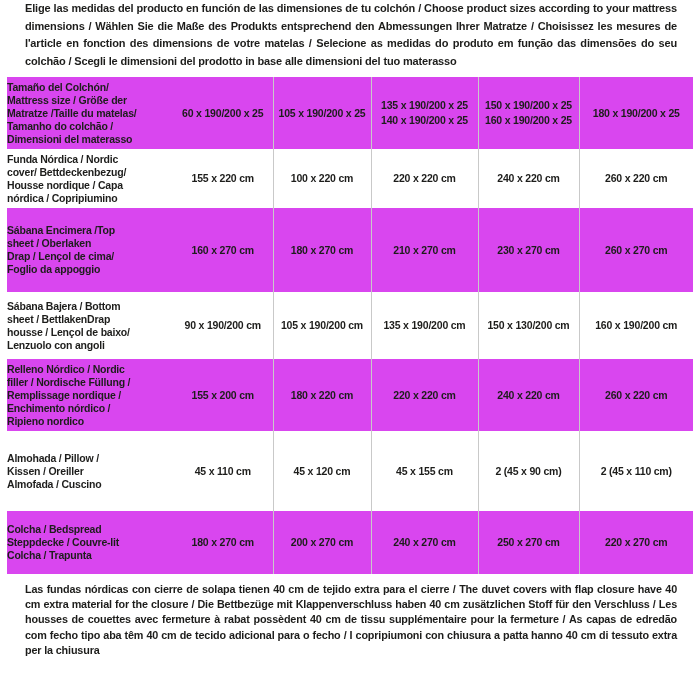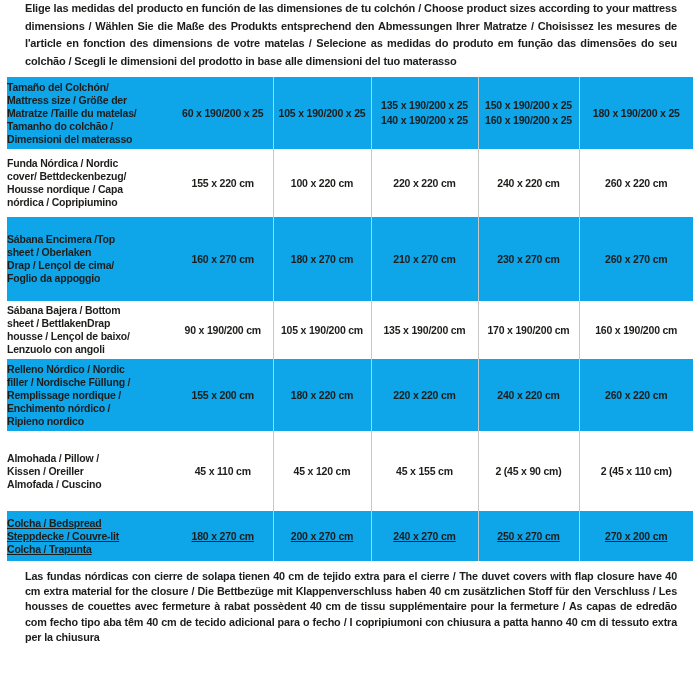--- a/index.html
+++ b/index.html
@@ -23,43 +23,43 @@
   table.size-table {
     margin: 7px 7px 0 7px;
     width: 686px;
     border-collapse: collapse;
     table-layout: fixed;
   }
   table.size-table td {
     padding: 0;
     vertical-align: middle;
   }
-  tr.alt { background: #0ea5e9; }
+  tr.alt { background: #d946ef; }
   td.label-cell {
     padding-left: 15px;
     font-size: 10.5px;
     line-height: 13px;
     letter-spacing: -0.2px;
     white-space: pre-line;
   }
   td.value-cell {
     text-align: center;
     font-size: 10.5px;
     line-height: 15px;
     letter-spacing: -0.2px;
     white-space: pre-line;
   }
   td.sep { border-left: 1.5px solid #c9c9c9; }
   tr.r1 { height: 72px; }
-  tr.r2 { height: 68px; }
+  tr.r2 { height: 59px; }
   tr.r3 { height: 84px; }
-  tr.r4 { height: 58px; }
+  tr.r4 { height: 67px; }
   tr.r5 { height: 72px; }
   tr.r6 { height: 80px; }
-  tr.r7 { height: 50px; text-decoration: underline; }
+  tr.r7 { height: 63px; }
   tr.r8 { height: 68px; }
   .note {
     margin: 8px 23px 0 25px;
     font-size: 10.8px;
     line-height: 15.2px;
     letter-spacing: -0.15px;
     text-align: justify;
   }
 </style>
 </head>
@@ -114,21 +114,21 @@
       <td class="value-cell sep">260 x 270 cm</td>
     </tr>
     <tr class="r4">
       <td class="label-cell">Sábana Bajera / Bottom
 sheet / BettlakenDrap
 housse / Lençol de baixo/
 Lenzuolo con angoli</td>
       <td class="value-cell">90 x 190/200 cm</td>
       <td class="value-cell sep">105 x 190/200 cm</td>
       <td class="value-cell sep">135 x 190/200 cm</td>
-      <td class="value-cell sep">170 x 190/200 cm</td>
+      <td class="value-cell sep">150 x 130/200 cm</td>
       <td class="value-cell sep">160 x 190/200 cm</td>
     </tr>
     <tr class="r5 alt">
       <td class="label-cell">Relleno Nórdico / Nordic
 filler / Nordische Füllung /
 Remplissage nordique /
 Enchimento nórdico /
 Ripieno nordico</td>
       <td class="value-cell">155 x 200 cm</td>
       <td class="value-cell sep">180 x 220 cm</td>
@@ -147,18 +147,18 @@
       <td class="value-cell sep">2 (45 x 110 cm)</td>
     </tr>
     <tr class="r7 alt">
       <td class="label-cell">Colcha / Bedspread
 Steppdecke / Couvre-lit
 Colcha / Trapunta</td>
       <td class="value-cell">180 x 270 cm</td>
       <td class="value-cell sep">200 x 270 cm</td>
       <td class="value-cell sep">240 x 270 cm</td>
       <td class="value-cell sep">250 x 270 cm</td>
-      <td class="value-cell sep">270 x 200 cm</td>
+      <td class="value-cell sep">220 x 270 cm</td>
     </tr>
   </tbody>
 </table>
 
 <p class="note">Las fundas nórdicas con cierre de solapa tienen 40 cm de tejido extra para el cierre / The duvet covers with flap closure have 40 cm extra material for the closure / Die Bettbezüge mit Klappenverschluss haben 40 cm zusätzlichen Stoff für den Verschluss / Les housses de couettes avec fermeture à rabat possèdent 40 cm de tissu supplémentaire pour la fermeture / As capas de edredão com fecho tipo aba têm 40 cm de tecido adicional para o fecho / I copripiumoni con chiusura a patta hanno 40 cm di tessuto extra per la chiusura</p>
 
 </body></html>

